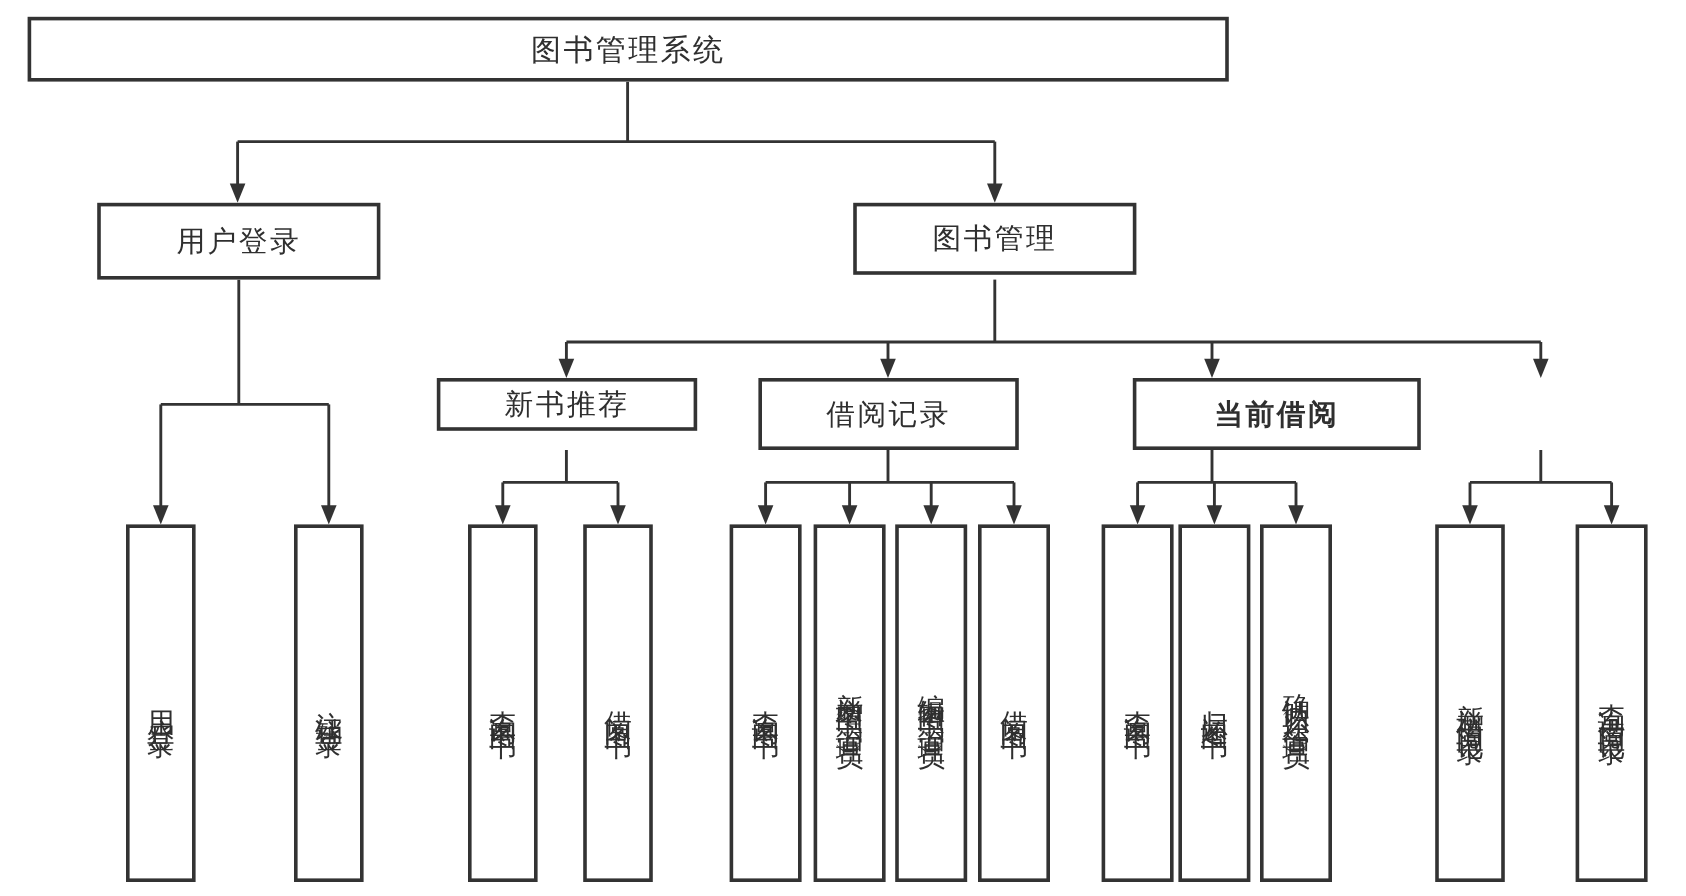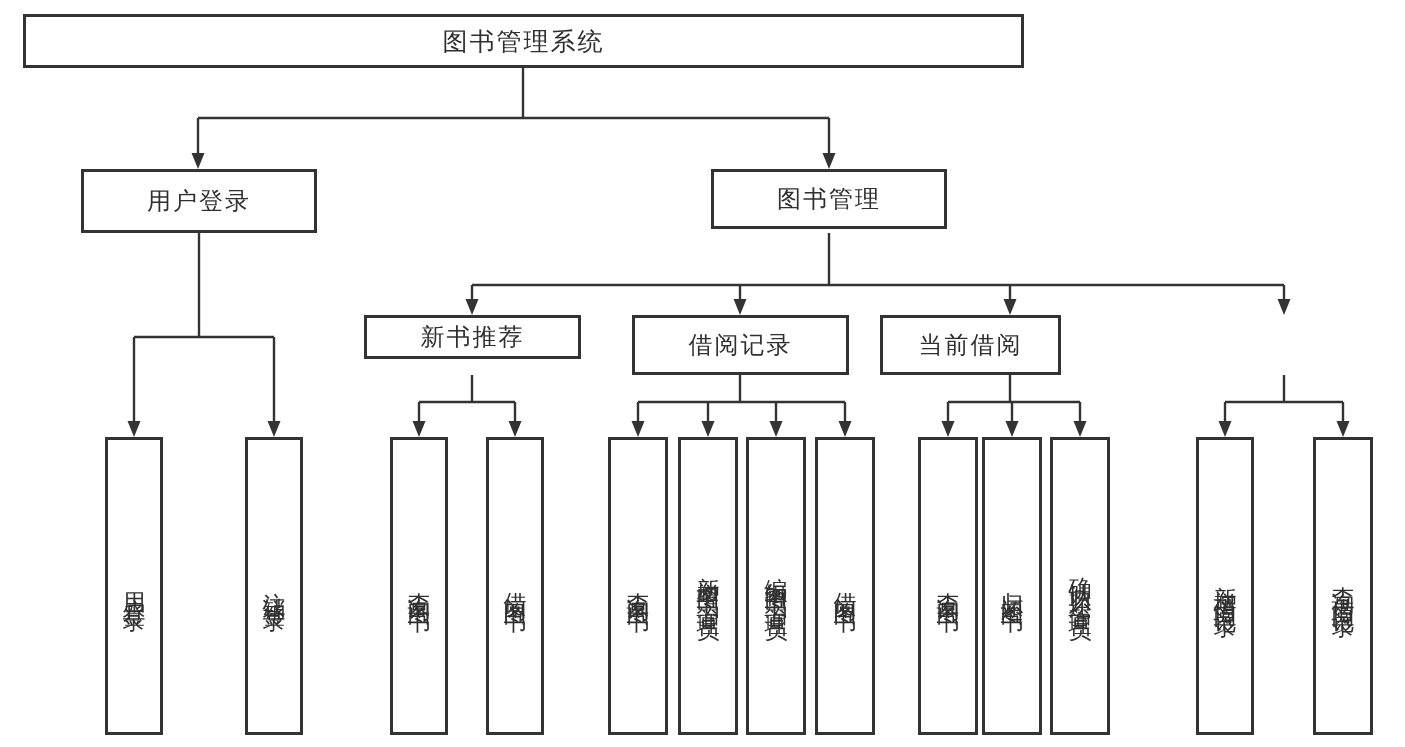--- a/index.html
+++ b/index.html
@@ -134,21 +134,21 @@
     </g>
   </svg>
 
   <div class="hbox title-box" style="left:23px;top:14px;width:1001px;height:54px;">图书管理系统</div>
 
   <div class="hbox" style="left:81px;top:169px;width:236px;height:64px;">用户登录</div>
   <div class="hbox" style="left:711px;top:169px;width:236px;height:60px;">图书管理</div>
 
   <div class="hbox" style="left:364px;top:315px;width:217px;height:44px;">新书推荐</div>
   <div class="hbox" style="left:632px;top:315px;width:217px;height:60px;">借阅记录</div>
-  <div class="hbox" style="left:880px;top:315px;width:181px;height:60px;">当前借阅</div>
+  <div class="hbox" style="left:944px;top:315px;width:240px;height:60px;font-weight:bold;">当前借阅</div>
 
   <div class="vbox" style="left:105px;width:58px;">
     <span class="vtext">用户登录</span>
   </div>
   <div class="vbox" style="left:245px;width:58px;">
     <span class="vtext">注销登录</span>
   </div>
 
   <div class="vbox" style="left:390px;width:58px;">
     <span class="vtext">查询图书</span>

